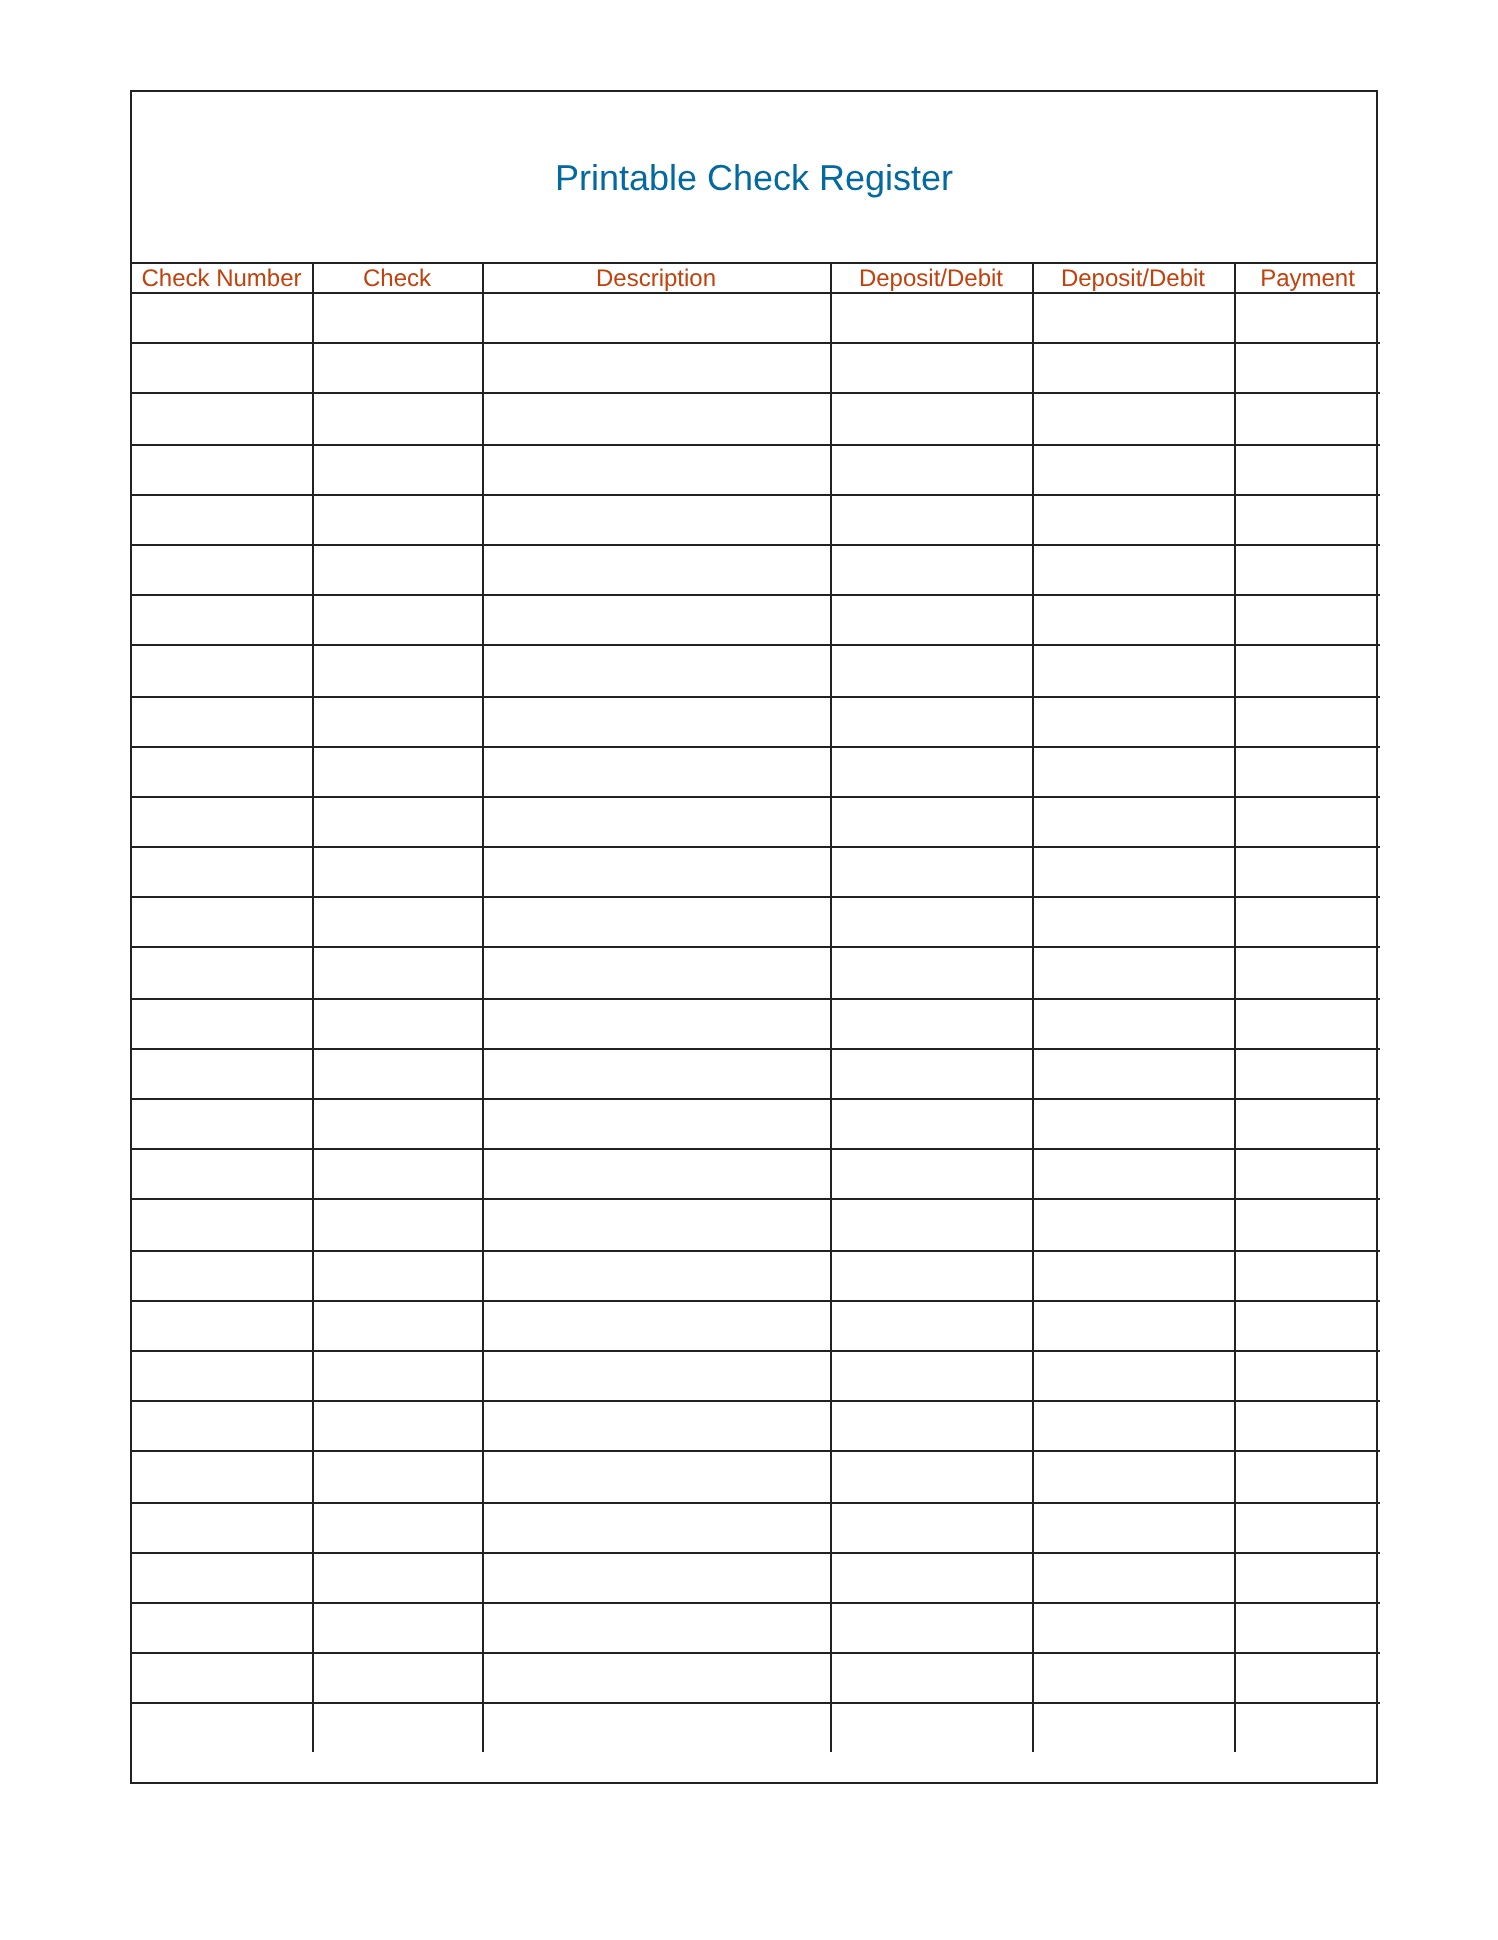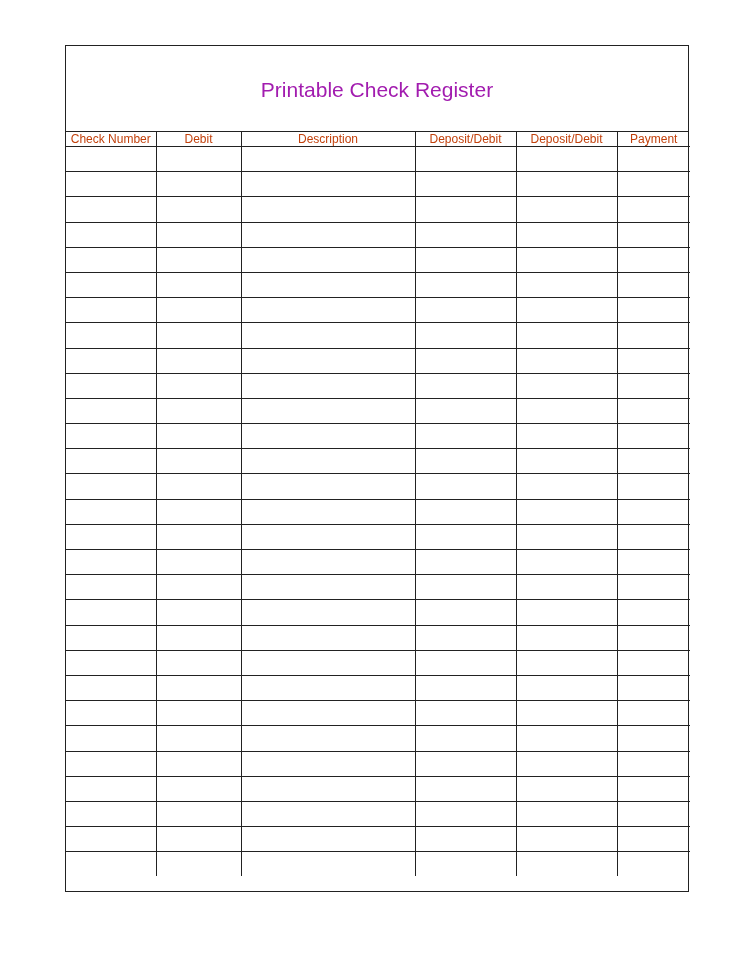--- a/index.html
+++ b/index.html
@@ -1,19 +1,19 @@
 <!DOCTYPE html>
 <html><head>
 <meta charset="utf-8">
 <style>
   html,body{margin:0;padding:0;background:#fff;}
   body{width:749px;height:970px;position:relative;font-family:"Liberation Sans",sans-serif;color:#222;}
   .sheet{position:absolute;left:65px;top:45px;width:624px;height:847px;border:1.5px solid #222;box-sizing:border-box;}
   .title-area{height:86px;border-bottom:1.5px solid #222;display:flex;align-items:center;justify-content:center;box-sizing:border-box;}
-  .title{font-size:21px;color:#a21caf;margin-top:2px;}
+  .title{font-size:18px;color:#0369a1;margin-top:2px;}
   table{border-collapse:collapse;width:100%;table-layout:fixed;}
   th{font-weight:normal;font-size:12px;height:14px;padding:0;border:1.5px solid #222;border-top:none;line-height:14px;color:#c2410c;}
   td{height:24.2px;border:1.5px solid #222;padding:0;}
   tr td:first-child, tr th:first-child{border-left:none;}
   tr td:last-child, tr th:last-child{border-right:none;}
   tbody tr:last-child td{border-bottom:none;}
 </style>
 </head>
 <body>
 
@@ -26,21 +26,21 @@
         <col style="width: 90px;">
         <col style="width: 85px;">
         <col style="width: 174px;">
         <col style="width: 101px;">
         <col style="width: 101px;">
         <col style="width: 73px;">
       </colgroup>
     <thead>
       <tr>
         <th>Check Number</th>
-        <th>Debit</th>
+        <th>Check</th>
         <th>Description</th>
         <th>Deposit/Debit</th>
         <th>Deposit/Debit</th>
         <th>Payment</th>
       </tr>
     </thead>
     <tbody id="rows">
         <tr>
           <td></td>
           <td></td>

